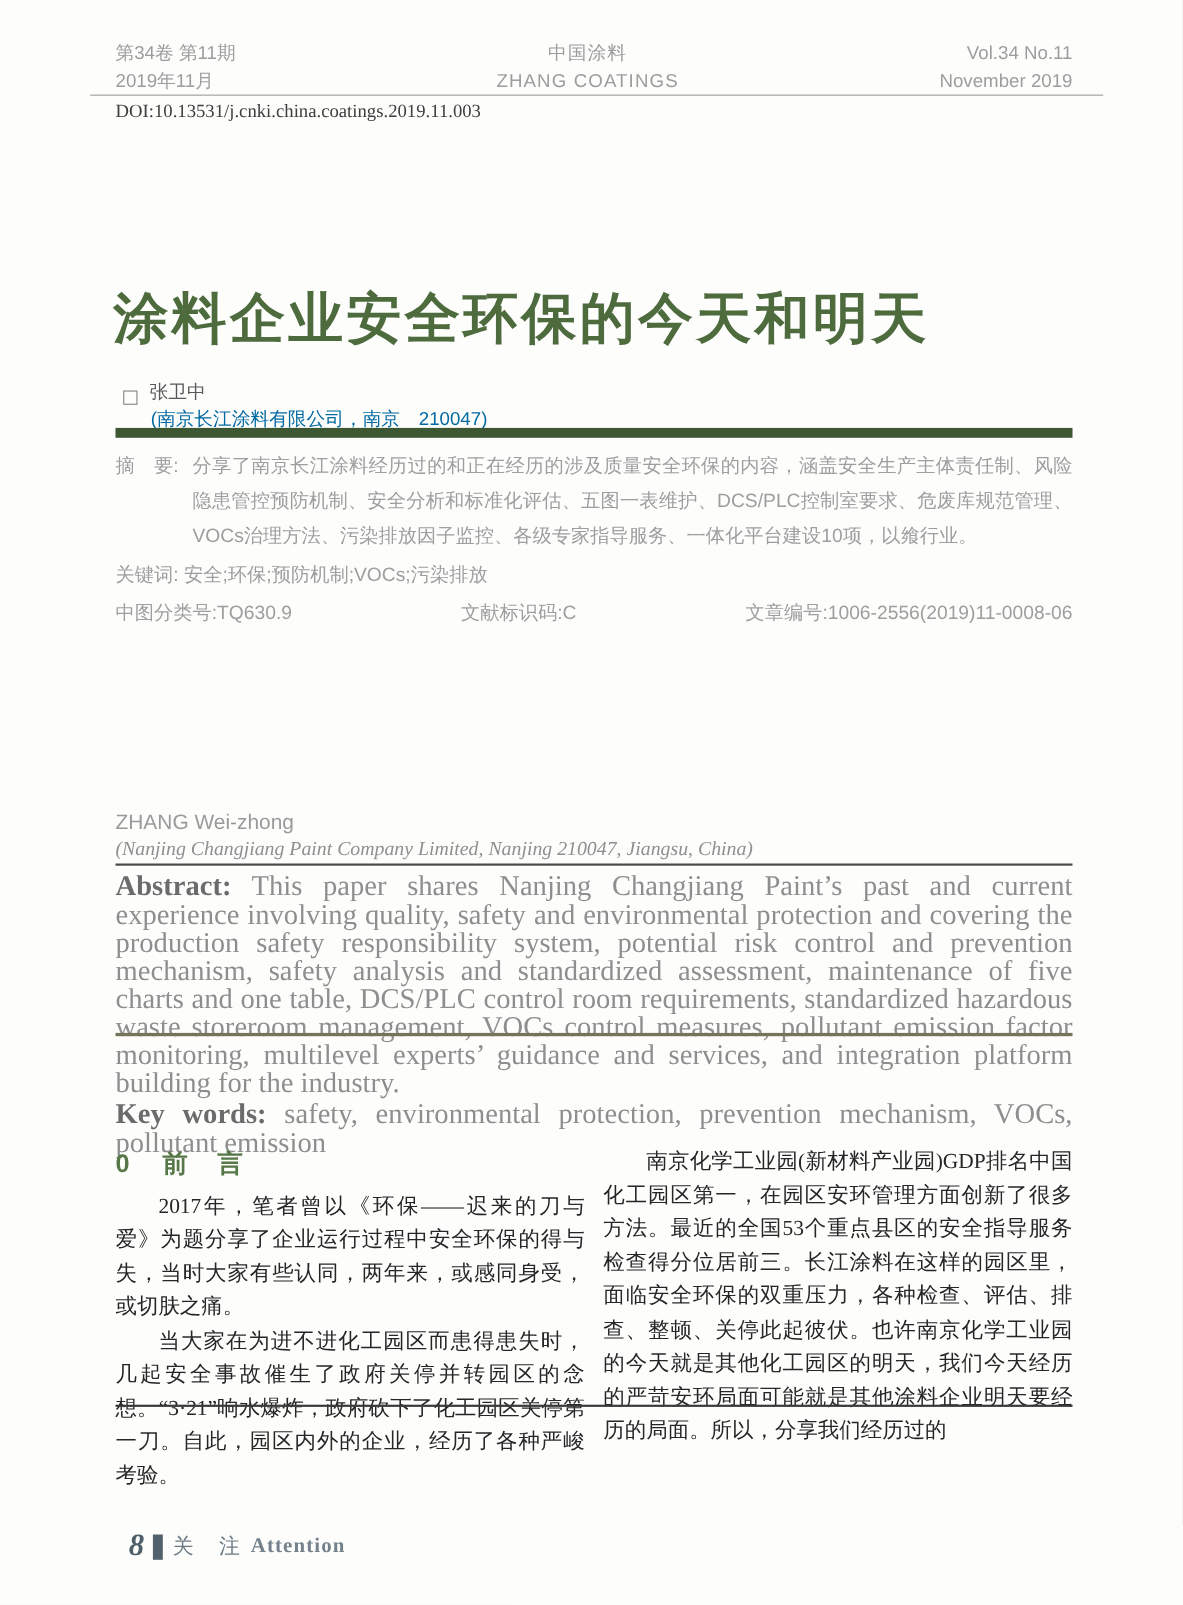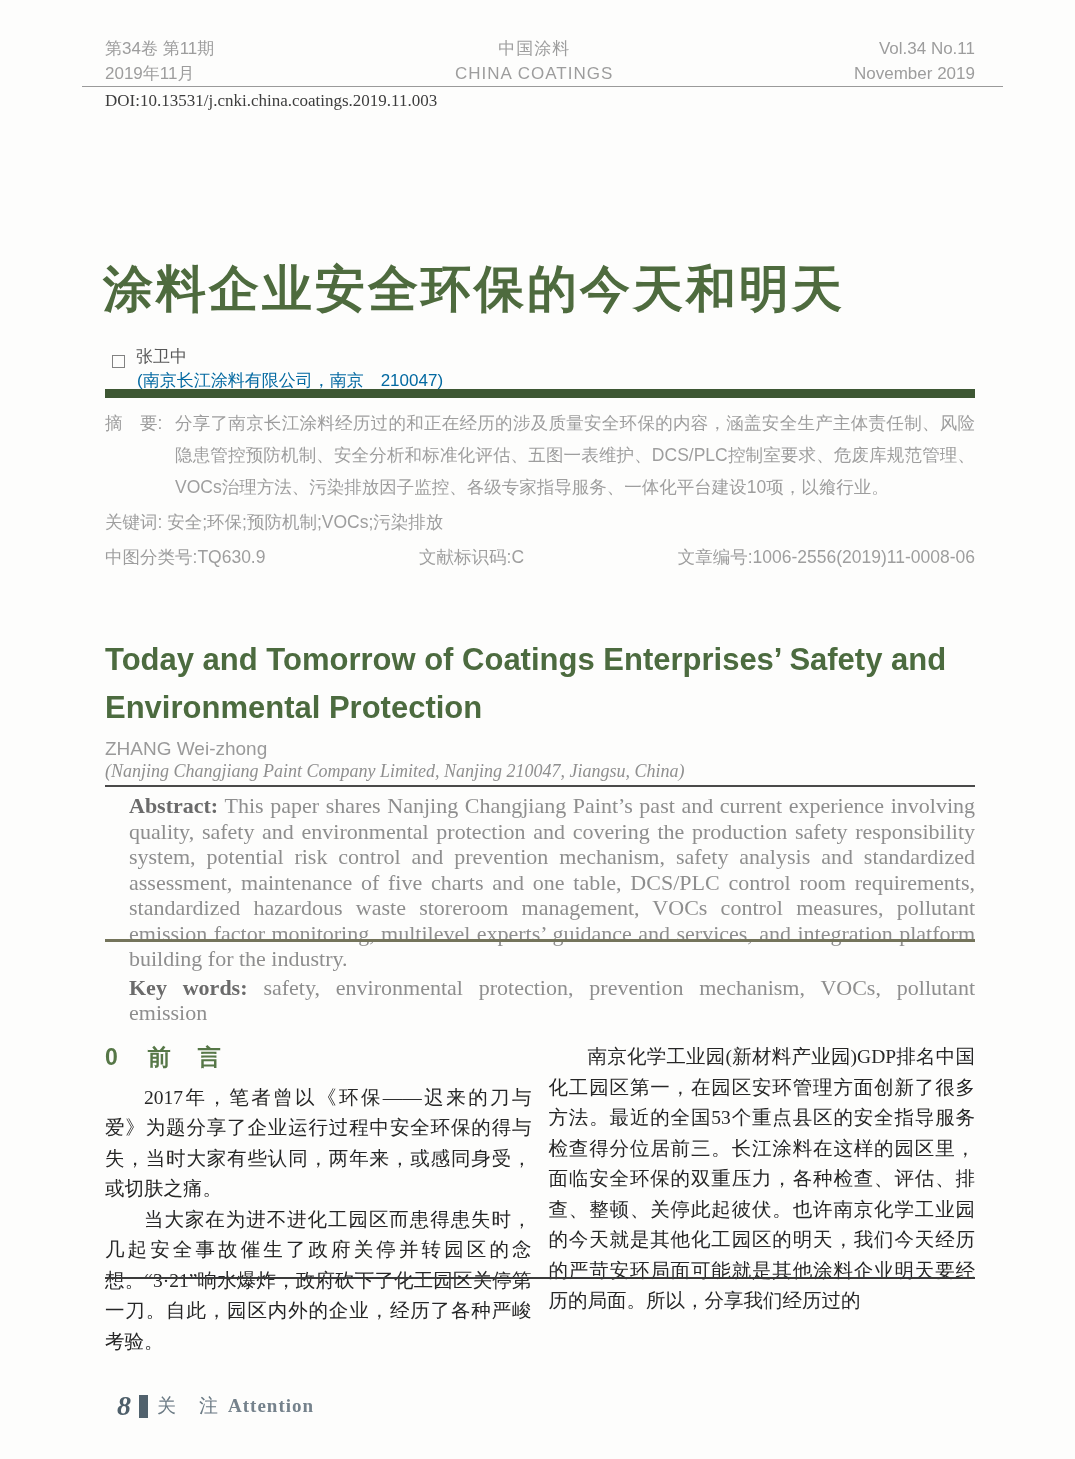--- a/index.html
+++ b/index.html
@@ -50,22 +50,22 @@
   }
   .author-en{position:absolute;top:738px;left:105px;color:#9a9a9a;font-size:19px;}
   .affil-en{
     position:absolute;top:761px;left:105px;
     font-family:"Liberation Serif",serif;font-style:italic;
     color:#8f8f8f;font-size:18px;
   }
   .rule-dark{position:absolute;top:785px;left:105px;right:100px;height:2px;background:#4a4a4a;}
   .abstract-en{
     position:absolute;top:793px;left:105px;right:100px;
-    font-family:"Liberation Serif",serif;font-size:22px;line-height:25.5px;
-    color:#8e8e8e;text-align:justify;margin-left:24px;
+    font-family:"Liberation Serif",serif;font-size:26px;line-height:25.5px;
+    color:#8e8e8e;text-align:justify;
   }
   .abstract-en .lbl-b{font-weight:bold;color:#6b6b6b;}
   .kw-en{margin-top:3px;}
   .rule-olive{position:absolute;top:939px;left:105px;right:100px;height:3px;background:#74745b;}
   
   .columns{
     position:absolute;top:1042px;left:105px;right:100px;
     display:flex;gap:17px;
   }
   .col{
@@ -105,21 +105,21 @@
 
 <div class="page">
 
   <div class="journal-header">
     <div class="left">
       <div>第34卷 第11期</div>
       <div>2019年11月</div>
     </div>
     <div class="center">
       <div>中国涂料</div>
-      <div>CHINA COATINGS</div>
+      <div>ZHANG COATINGS</div>
     </div>
     <div class="right">
       <div>Vol.34  No.11</div>
       <div>November  2019</div>
     </div>
   </div>
   <div class="header-rule"></div>
   <div class="doi-line">DOI:10.13531/j.cnki.china.coatings.2019.11.003</div>
 
   <h1 class="title-cn" style="margin:0;">涂料企业安全环保的今天和明天</h1>
@@ -139,21 +139,20 @@
       <span>关键词:</span>
       <span>安全;环保;预防机制;VOCs;污染排放</span>
     </div>
     <div class="cls-row">
       <span><span>中图分类号:</span><span>TQ630.9</span></span>
       <span><span>文献标识码:</span><span>C</span></span>
       <span><span>文章编号:</span><span>1006-2556(2019)11-0008-06</span></span>
     </div>
   </div>
 
-  <h2 class="title-en" style="margin:0;">Today and Tomorrow of Coatings Enterprises’ Safety and Environmental Protection</h2>
   <div class="author-en">ZHANG Wei-zhong</div>
   <div class="affil-en">(Nanjing Changjiang Paint Company Limited, Nanjing 210047, Jiangsu, China)</div>
   <div class="rule-dark"></div>
   <div class="abstract-en">
     <div>
       <span class="lbl-b">Abstract:</span>
       <span>This paper shares Nanjing Changjiang Paint’s past and current experience involving quality, safety and environmental protection and covering the production safety responsibility system, potential risk control and prevention mechanism, safety analysis and standardized assessment, maintenance of five charts and one table, DCS/PLC control room requirements, standardized hazardous waste storeroom management, VOCs control measures, pollutant emission factor monitoring, multilevel experts’ guidance and services, and integration platform building for the industry.</span>
     </div>
     <div class="kw-en">
       <span class="lbl-b">Key words:</span>

